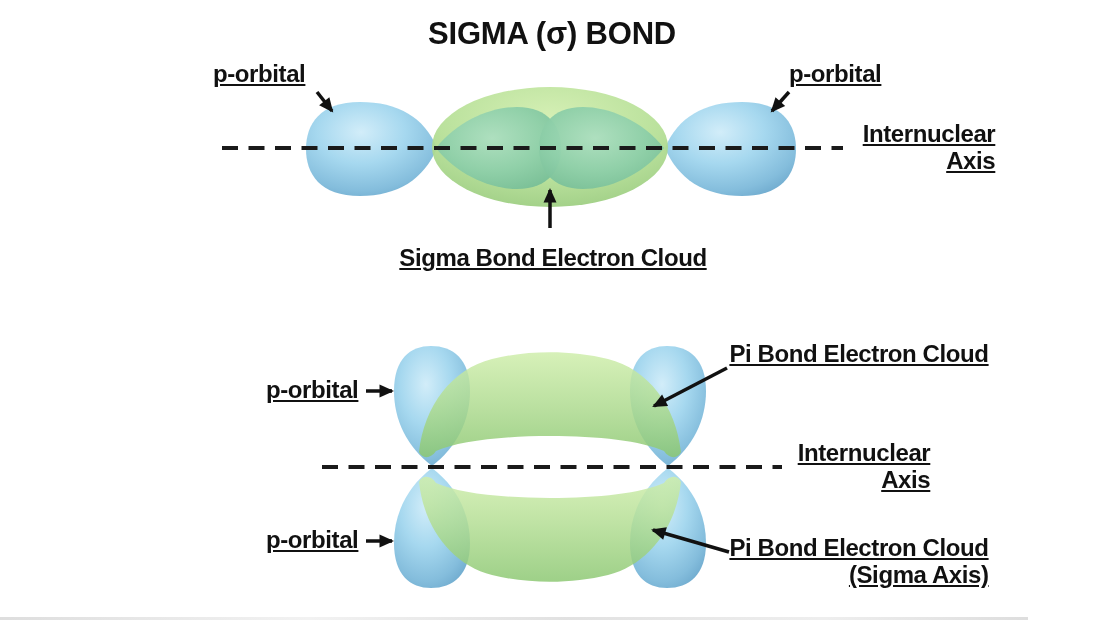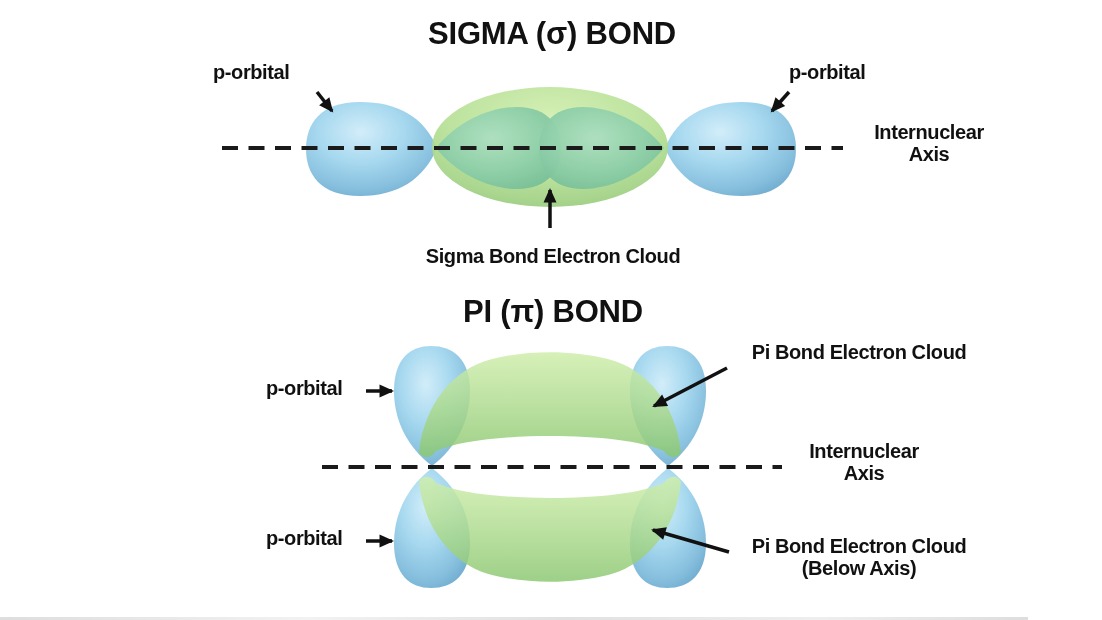--- a/index.html
+++ b/index.html
@@ -27,25 +27,26 @@
     letter-spacing: -0.4px;
     white-space: nowrap;
     line-height: 1.12;
   }
   .title {
     font-size: 31px;
     letter-spacing: -0.2px;
     transform: translateX(-50%);
   }
   .label-23 {
-    font-size: 20px;
+    font-size: 24px;
+    text-decoration: underline;
   }
   .center {
     transform: translateX(-50%);
-    text-align: center;
+    text-align: right;
   }
   .bottom-edge {
     position: absolute;
     left: 0;
     bottom: 0;
     width: 100%;
     height: 3px;
     background: linear-gradient(90deg,
       rgba(70,70,70,0.18), rgba(90,90,90,0.08) 30%,
       rgba(70,70,70,0.16) 55%, rgba(90,90,90,0.10) 80%, rgba(70,70,70,0.18));
@@ -129,34 +130,33 @@
 
   <div class="lbl label-23" style="left:789px; top:61px;">p-orbital</div>
 
   <div class="lbl label-23 center" style="left:929px; top:121px;">
     <div>Internuclear</div>
     <div>Axis</div>
   </div>
 
   <div class="lbl label-23 center" style="left:553px; top:225px;margin-top:20px;">Sigma Bond Electron Cloud</div>
 
-  <div class="lbl title" style="left:553px; top:295px;">PI (π) BOND</div>
 
   <div class="lbl label-23" style="left:266px; top:377px;">p-orbital</div>
 
   <div class="lbl label-23" style="left:266px; top:527px;">p-orbital</div>
 
   <div class="lbl label-23 center" style="left:859px; top:341px;">
     <div>Pi Bond Electron Cloud</div>
   </div>
 
   <div class="lbl label-23 center" style="left:864px; top:440px;">
     <div>Internuclear</div>
     <div>Axis</div>
   </div>
 
   <div class="lbl label-23 center" style="left:859px; top:535px;">
     <div>Pi Bond Electron Cloud</div>
-    <div>(Below Axis)</div>
+    <div>(Sigma Axis)</div>
   </div>
 
   <div class="bottom-edge"></div>
 </div>
 
 </body></html>

